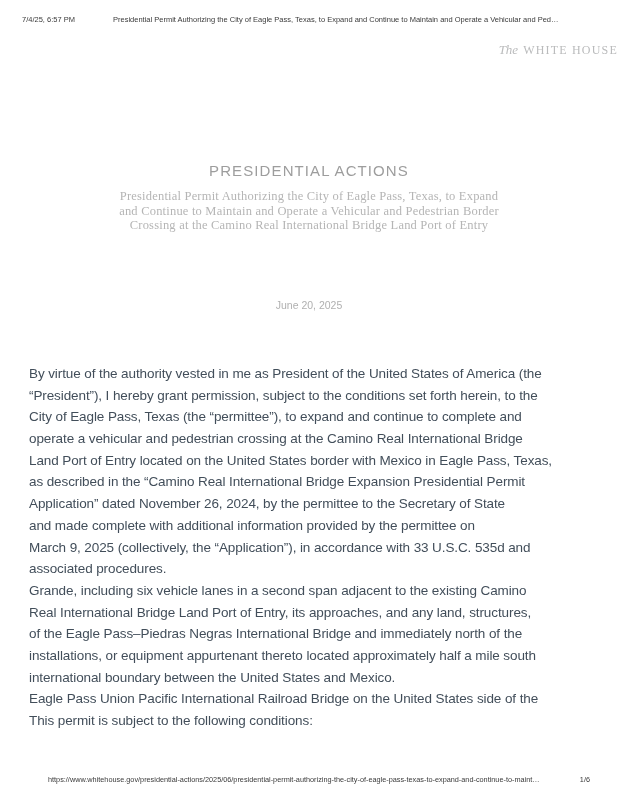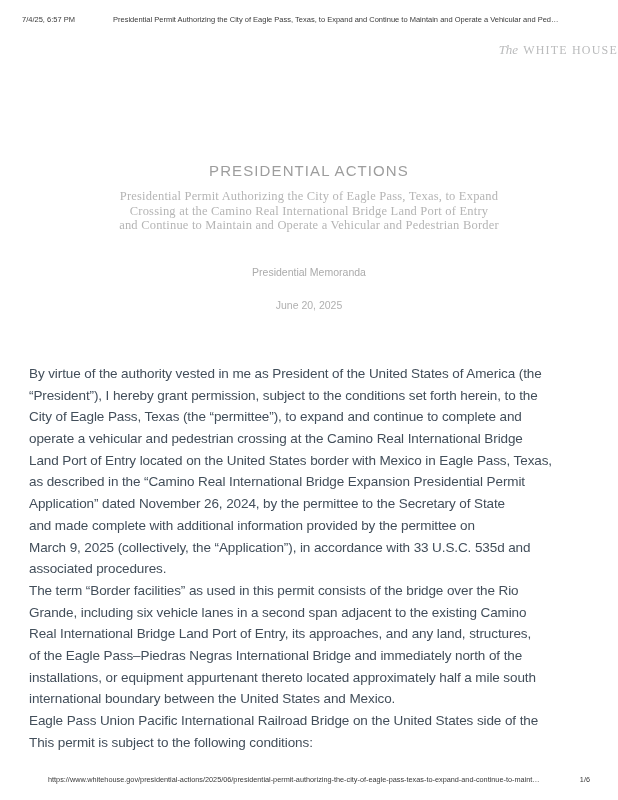--- a/index.html
+++ b/index.html
@@ -114,39 +114,37 @@
   </div>
 
   <div class="masthead">
     <span class="the">The</span><span class="house">WHITE HOUSE</span>
   </div>
 
   <div class="section-label">PRESIDENTIAL ACTIONS</div>
 
   <div class="doc-title">
     <div class="tline">Presidential Permit Authorizing the City of Eagle Pass, Texas, to Expand</div>
+    <div class="tline">and Continue to Maintain and Operate a Vehicular and Pedestrian Border</div>
     <div class="tline">Crossing at the Camino Real International Bridge Land Port of Entry</div>
-    <div class="tline">and Continue to Maintain and Operate a Vehicular and Pedestrian Border</div>
   </div>
 
-  <div class="doc-category">Presidential Memoranda</div>
   <div class="doc-date">June 20, 2025</div>
 
   <div class="body-text">
     <div class="line">By virtue of the authority vested in me as President of the United States of America (the</div>
     <div class="line">“President”), I hereby grant permission, subject to the conditions set forth herein, to the</div>
     <div class="line">City of Eagle Pass, Texas (the “permittee”), to expand and continue to complete and</div>
     <div class="line">operate a vehicular and pedestrian crossing at the Camino Real International Bridge</div>
     <div class="line">Land Port of Entry located on the United States border with Mexico in Eagle Pass, Texas,</div>
     <div class="line">as described in the “Camino Real International Bridge Expansion Presidential Permit</div>
     <div class="line">Application” dated November 26, 2024, by the permittee to the Secretary of State</div>
     <div class="line">and made complete with additional information provided by the permittee on</div>
     <div class="line">March 9, 2025 (collectively, the “Application”), in accordance with 33 U.S.C. 535d and</div>
     <div class="line">associated procedures.</div>
-    <div class="line">The term “Border facilities” as used in this permit consists of the bridge over the Rio</div>
     <div class="line">Grande, including six vehicle lanes in a second span adjacent to the existing Camino</div>
     <div class="line">Real International Bridge Land Port of Entry, its approaches, and any land, structures,</div>
     <div class="line">of the Eagle Pass–Piedras Negras International Bridge and immediately north of the</div>
     <div class="line">installations, or equipment appurtenant thereto located approximately half a mile south</div>
     <div class="line">international boundary between the United States and Mexico.</div>
     <div class="line">Eagle Pass Union Pacific International Railroad Bridge on the United States side of the</div>
     <div class="line">This permit is subject to the following conditions:</div>
   </div>
 
   <div class="print-footer">

